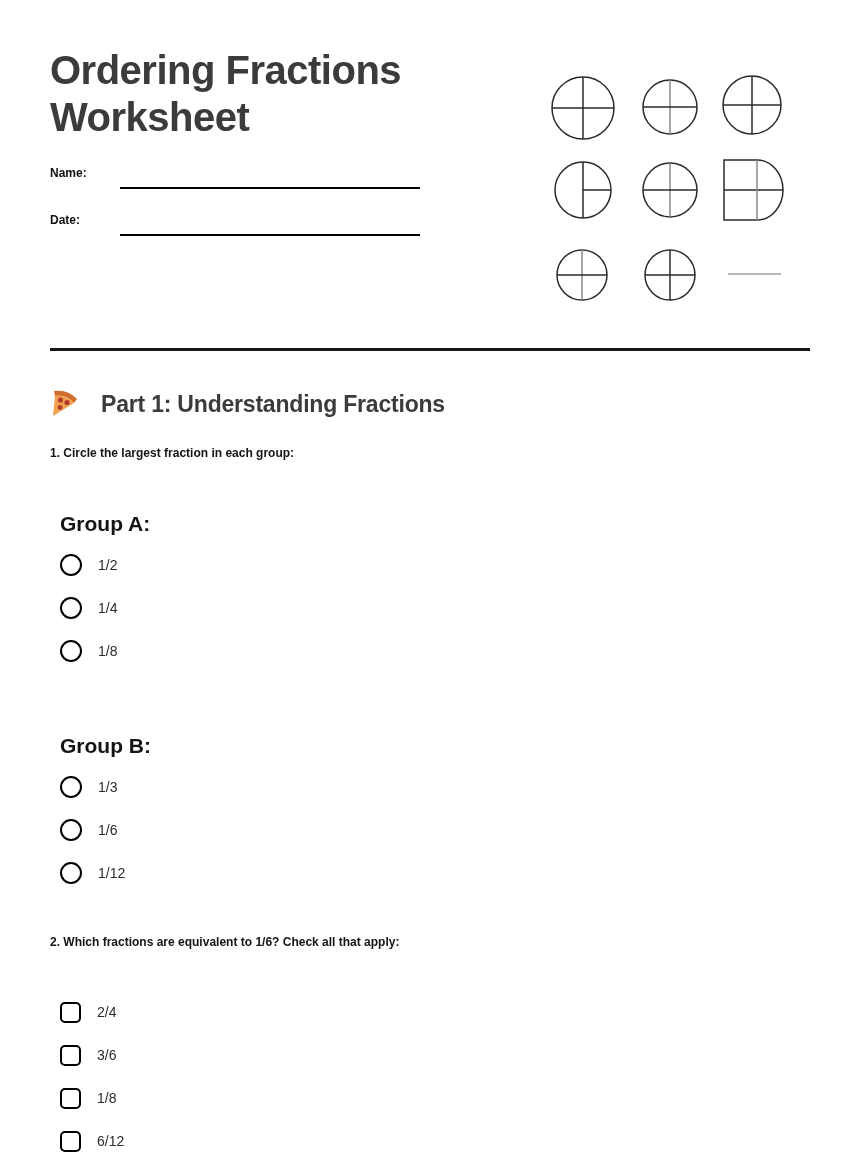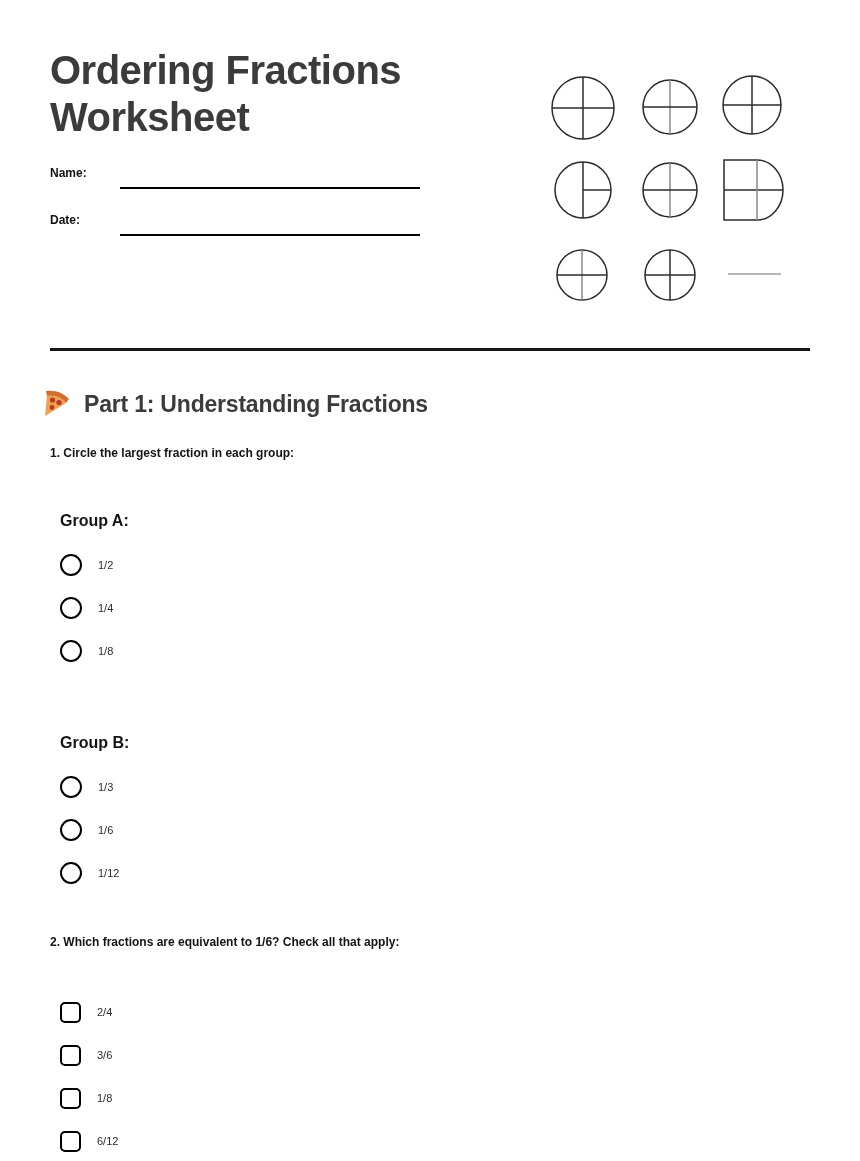--- a/index.html
+++ b/index.html
@@ -8,34 +8,34 @@
     font-family:"Liberation Sans",sans-serif;overflow:hidden;color:#1a1a1a;
   }
   .doc-title{
     position:absolute;left:50px;top:47px;width:440px;
     font-size:40px;font-weight:bold;line-height:1.18;color:#3b3b3b;letter-spacing:-0.5px;
   }
   .field-label{position:absolute;left:50px;font-size:12px;font-weight:bold;color:#111;}
   .field-line{position:absolute;left:120px;width:300px;height:2px;background:#000;}
   .decor{position:absolute;left:540px;top:65px;width:260px;height:250px;}
   .divider{position:absolute;left:50px;top:348px;width:760px;height:3px;background:#161616;}
-  .part-head{position:absolute;left:42px;top:388px;height:32px;display:flex;align-items:center;gap:14px;justify-content:center;}
+  .part-head{position:absolute;left:50px;top:388px;height:32px;display:flex;align-items:center;gap:23px;justify-content:center;}
   .part-title{font-size:23px;font-weight:bold;color:#3b3b3b;letter-spacing:-0.2px;}
   .question{position:absolute;left:50px;font-size:12px;font-weight:bold;color:#141414;}
-  .group-label{position:absolute;left:60px;font-size:16px;font-weight:bold;color:#141414;}
+  .group-label{position:absolute;left:60px;font-size:21px;font-weight:bold;color:#141414;}
   .opt{position:absolute;left:60px;height:24px;display:flex;align-items:center;gap:16px;}
   .radio{
     width:18px;height:18px;border:2.5px solid #000;border-radius:50%;
     background:#fff;flex:0 0 auto;cursor:pointer;
   }
   .checkbox{
     width:17px;height:17px;border:2.5px solid #000;border-radius:5px;
     background:#fff;flex:0 0 auto;cursor:pointer;
   }
-  .opt-label{font-size:11px;color:#2b2b2b;}
+  .opt-label{font-size:14px;color:#2b2b2b;}
 </style>
 </head>
 <body>
 
 <div class="page">
 
   <div class="doc-title">Ordering Fractions Worksheet</div>
 
   <div class="field-label" style="top:166px">Name:</div>
   <div class="field-line" style="top:187px"></div>

